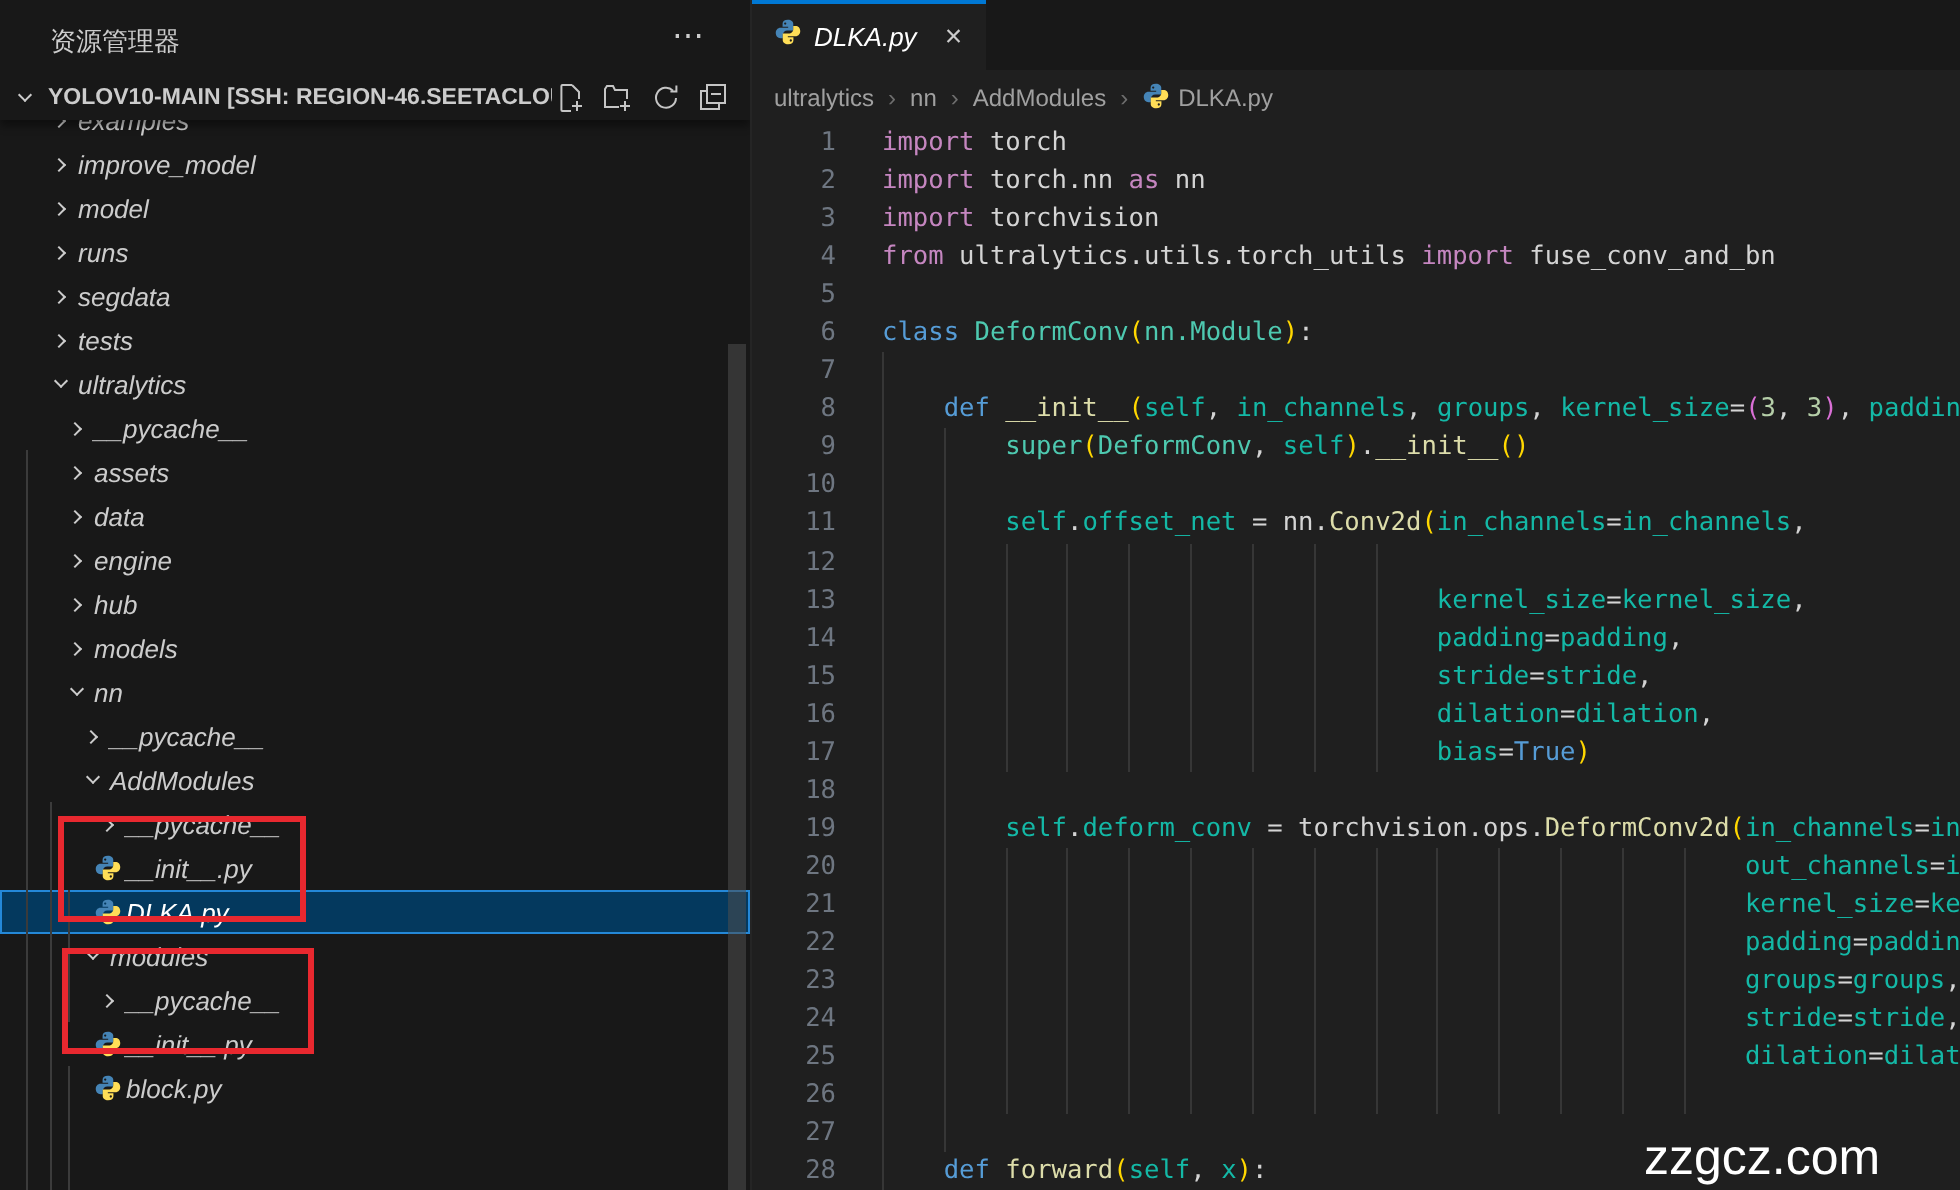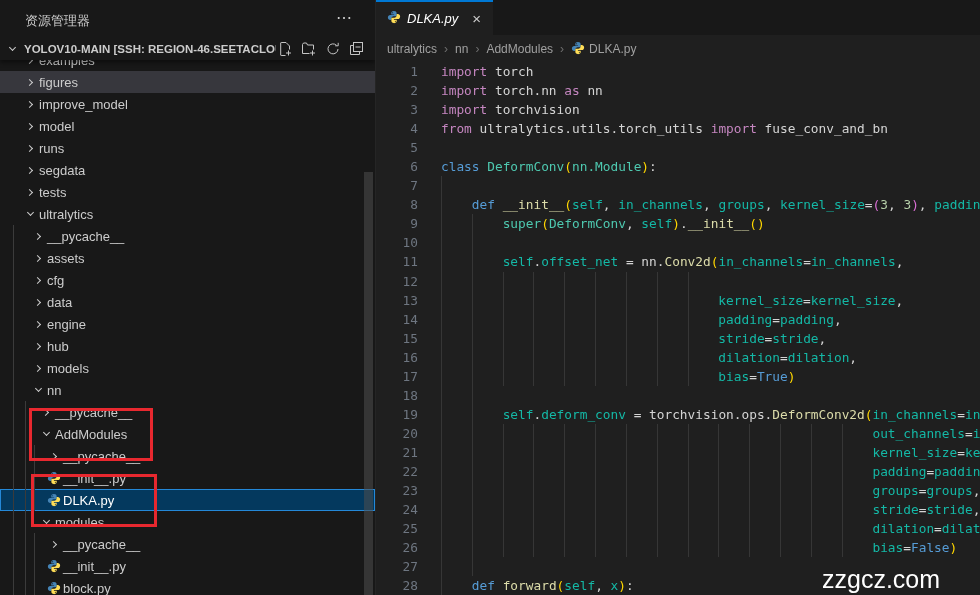--- a/index.html
+++ b/index.html
@@ -18,21 +18,21 @@
                   white-space:nowrap; overflow:hidden; }
   #project-actions { position:absolute; right:10px; top:3px; display:flex; gap:8px; }
   #project-actions .act { width:16px; height:16px; cursor:pointer; }
   #project-actions svg { width:16px; height:16px; stroke:#c5c5c5; fill:none; stroke-width:1; }
 
   #tree { position:absolute; left:0; top:49px; width:375px; z-index:1; }
   .trow { position:relative; height:22px; display:flex; align-items:center; cursor:pointer; color:#cccccc; font-size:13px; }
   .trow.hov { background:#37373d; }
   .trow.sel { background:#04395e; color:#ffffff; outline:1px solid #2488d8; outline-offset:-1px; }
   .tw { width:16px; height:16px; display:inline-flex; align-items:center; justify-content:center; flex:0 0 16px; }
-  .tl { margin-left:1px; white-space:nowrap; }
+  .tl { margin-left:1px; white-space:nowrap;font-style:italic; }
   .chev { display:inline-block; width:5px; height:5px; border-right:1.4px solid #cccccc; border-bottom:1.4px solid #cccccc; }
   .chev.closed { transform:rotate(-45deg); margin-left:-2px; }
   .chev.open   { transform:rotate(45deg); margin-top:-3px; }
   .tguide { position:absolute; width:1px; background:#3b3b3b; z-index:2; }
   #sb-scrollbar { position:absolute; right:2px; top:172px; width:9px; height:423px; background:#4f4f4f; opacity:.55; z-index:7; cursor:pointer; }
 
   
   .redbox { position:absolute; border:3px solid #e8282f; z-index:10; pointer-events:none; }
 
   
@@ -95,26 +95,20 @@
             </svg></span>
         </span>
     </div>
     <div id="tree">
         <div class="trow" style="padding-left: 22px;">
           <span class="tw">
             <i class="chev closed"></i>
           </span>
           <span class="tl">examples</span>
         </div>
-        <div class="trow hov" style="padding-left: 22px;">
-          <span class="tw">
-            <i class="chev closed"></i>
-          </span>
-          <span class="tl">figures</span>
-        </div>
         <div class="trow" style="padding-left: 22px;">
           <span class="tw">
             <i class="chev closed"></i>
           </span>
           <span class="tl">improve_model</span>
         </div>
         <div class="trow" style="padding-left: 22px;">
           <span class="tw">
             <i class="chev closed"></i>
           </span>
@@ -148,26 +142,20 @@
           <span class="tw">
             <i class="chev closed"></i>
           </span>
           <span class="tl">__pycache__</span>
         </div>
         <div class="trow" style="padding-left: 30px;">
           <span class="tw">
             <i class="chev closed"></i>
           </span>
           <span class="tl">assets</span>
-        </div>
-        <div class="trow" style="padding-left: 30px;">
-          <span class="tw">
-            <i class="chev closed"></i>
-          </span>
-          <span class="tl">cfg</span>
         </div>
         <div class="trow" style="padding-left: 30px;">
           <span class="tw">
             <i class="chev closed"></i>
           </span>
           <span class="tl">data</span>
         </div>
         <div class="trow" style="padding-left: 30px;">
           <span class="tw">
             <i class="chev closed"></i>
@@ -549,21 +537,20 @@
           <i class="ig" style="left: 188.296px;"></i>
           <i class="ig" style="left: 219.12px;"></i>
           <i class="ig" style="left: 249.944px;"></i>
           <i class="ig" style="left: 280.768px;"></i>
           <i class="ig" style="left: 311.592px;"></i>
           <i class="ig" style="left: 342.416px;"></i>
           <i class="ig" style="left: 373.24px;"></i>
           <i class="ig" style="left: 404.064px;"></i>
           <i class="ig" style="left: 434.888px;"></i>
           <i class="ig" style="left: 465.712px;"></i>
-          <span class="ct">                                                        <span class="tk-v">bias</span><span class="tk-p">=</span><span class="tk-d">False</span><span class="tk-b1">)</span></span>
         </div>
         <div class="line">
           <span class="ln">27</span>
           <i class="ig" style="left: 65px;"></i>
           <i class="ig" style="left: 95.824px;"></i>
           <span class="ct"></span>
         </div>
         <div class="line">
           <span class="ln">28</span>
           <i class="ig" style="left: 65px;"></i>

